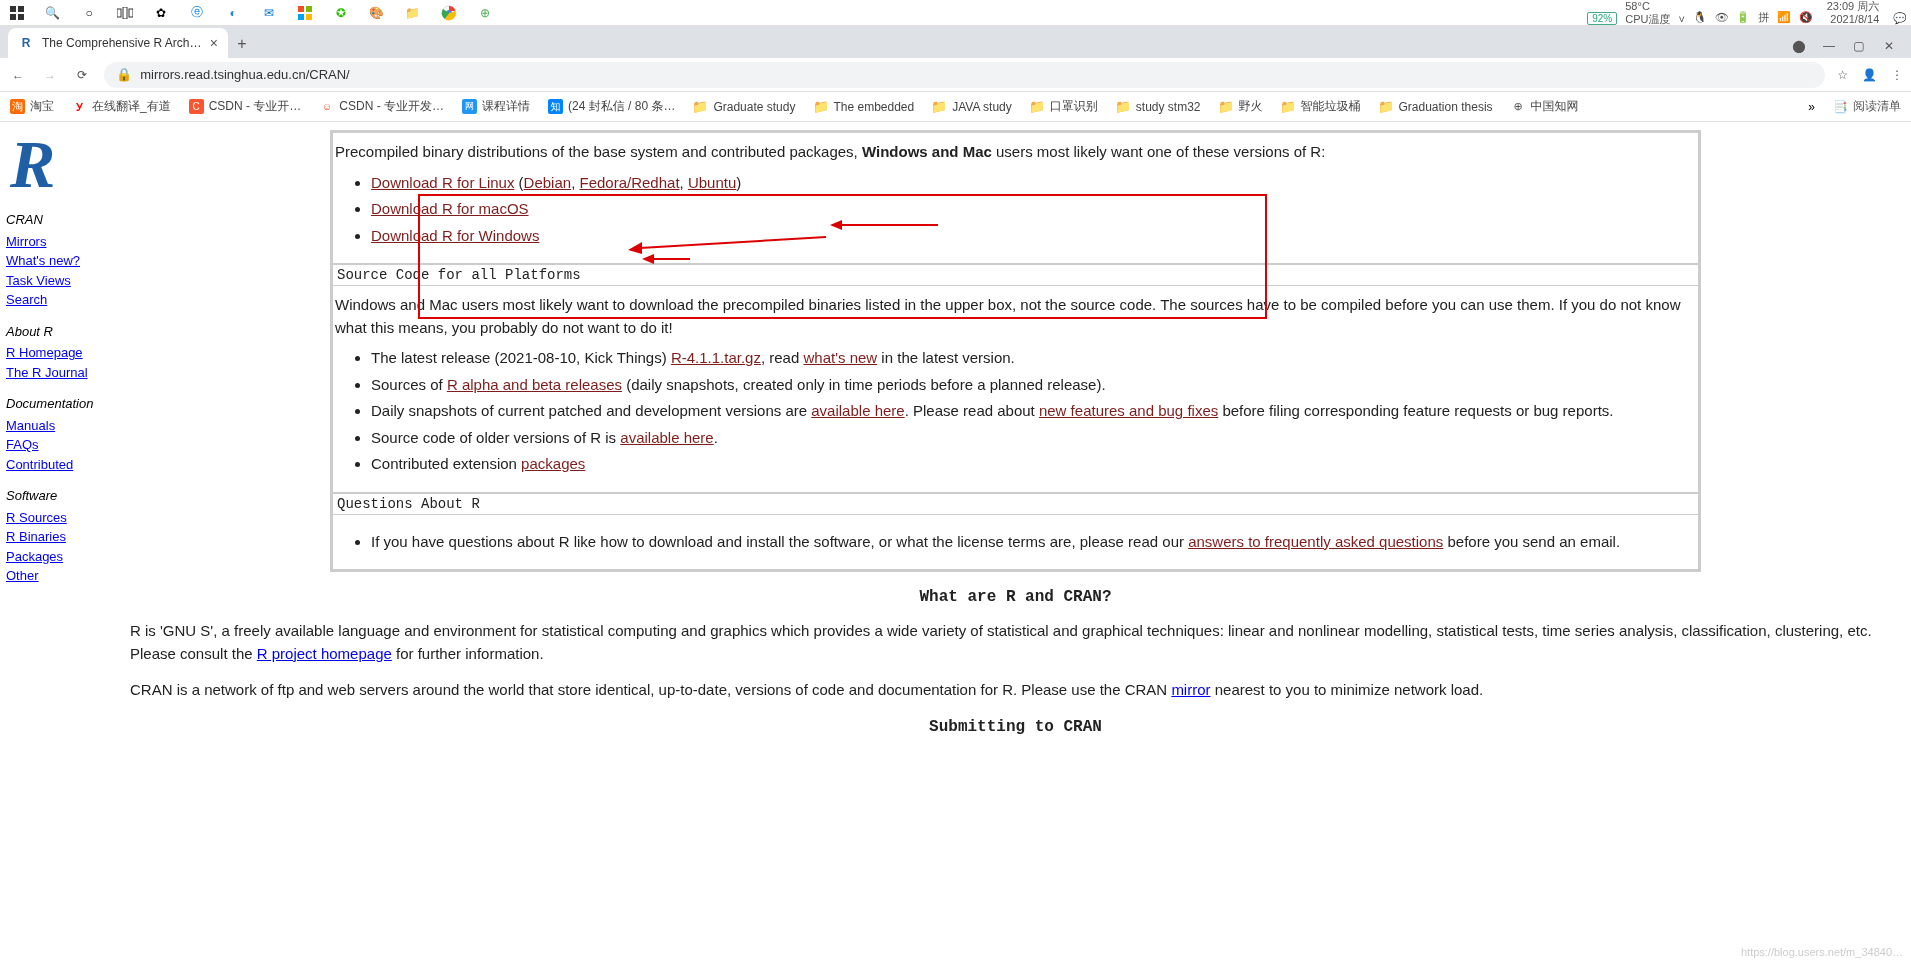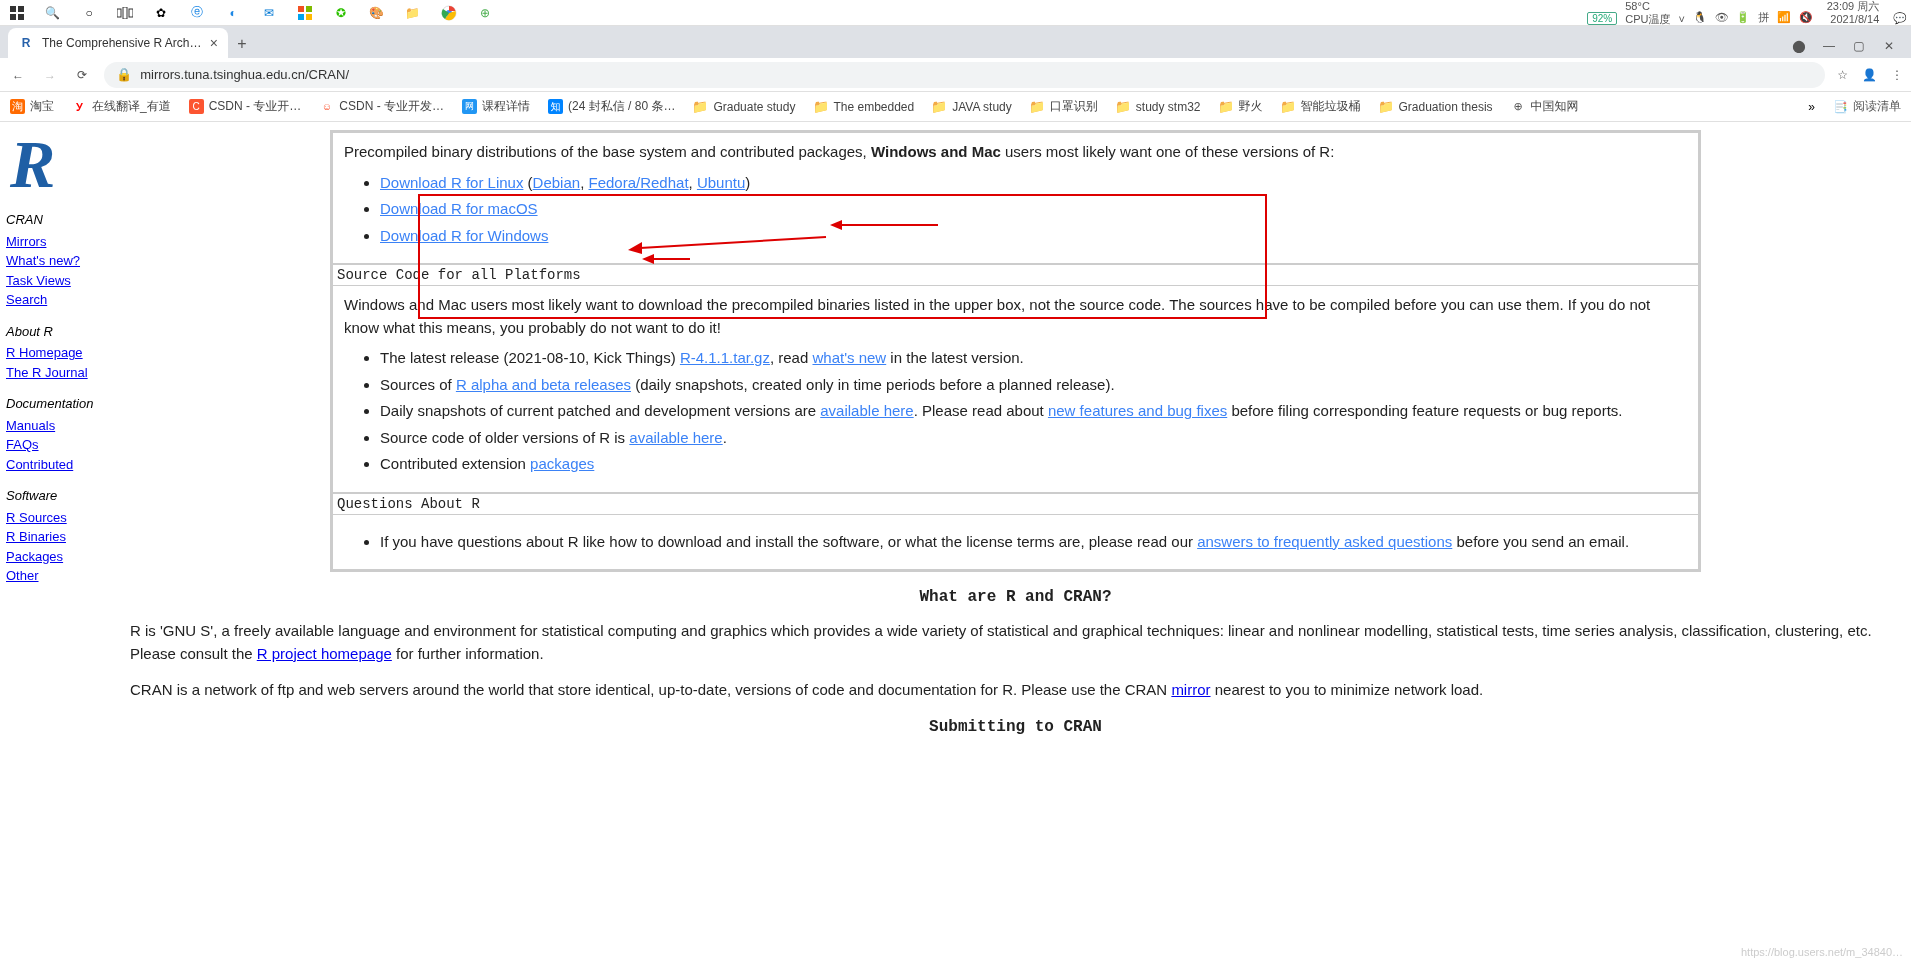--- a/index.html
+++ b/index.html
@@ -57,24 +57,24 @@
     .sidebar-heading { font-style: italic; color: #000000; margin-bottom: 2px; }
     .sidebar a { color: #0000ee; display: block; }
     
     .main-content { flex: 1; padding: 8px 10px 40px 10px; font-size: 15px; color: #222; }
     .page-title-h { font-family: "Courier New", monospace; font-size: 18px; font-weight: bold; text-align: center; margin-bottom: 8px; }
     .sub-title { font-family: "Courier New", monospace; font-size: 16px; font-weight: bold; text-align: center; margin: 16px 0 8px; }
     
     .box-table { width: 100%; border: 2px solid #ccc; }
     .box-section { border: 1px solid #ccc; }
     .box-header { font-family: "Courier New", monospace; font-size: 14px; padding: 2px 4px; border-bottom: 1px solid #ccc; }
-    .box-body { padding: 8px 11px; font-size: 15px; line-height: 1.5; }
+    .box-body { padding: 8px 2px; font-size: 15px; line-height: 1.5; }
     .box-body ul { padding-left: 36px; margin: 8px 0; }
     .box-body li { margin: 4px 0; }
-    .box-body a { color: #3b82f6; text-decoration: underline; }
+    .box-body a { color: #7f1d1d; text-decoration: underline; }
     .strike-bold { font-weight: bold; }
     
     .body-para { margin: 14px 0; line-height: 1.5; font-size: 15px; }
     .body-para a { color: #0000ee; }
     
     
     .annotation-box { position: absolute; border: 2px solid #d00; pointer-events: none; }
     .arrow-svg { position: absolute; pointer-events: none; }
 
     .watermark { position: fixed; right: 8px; bottom: 4px; font-size: 11px; color: #ccc; }
@@ -166,21 +166,21 @@
       <span class="window-control">✕</span>
     </div>
   </div>
 
   <div class="toolbar-row">
     <div class="nav-btn">←</div>
     <div class="nav-btn disabled">→</div>
     <div class="nav-btn">⟳</div>
     <div class="address-bar">
       <span class="lock-icon">🔒</span>
-      <span>mirrors.tuna.tsinghua.edu.cn/CRAN/</span>
+      <span>mirrors.read.tsinghua.edu.cn/CRAN/</span>
     </div>
     <div class="toolbar-actions">
       <span>☆</span>
       <span>👤</span>
       <span>⋮</span>
     </div>
   </div>
 
   <div class="bookmark-bar">
     <div class="bookmark-item">

